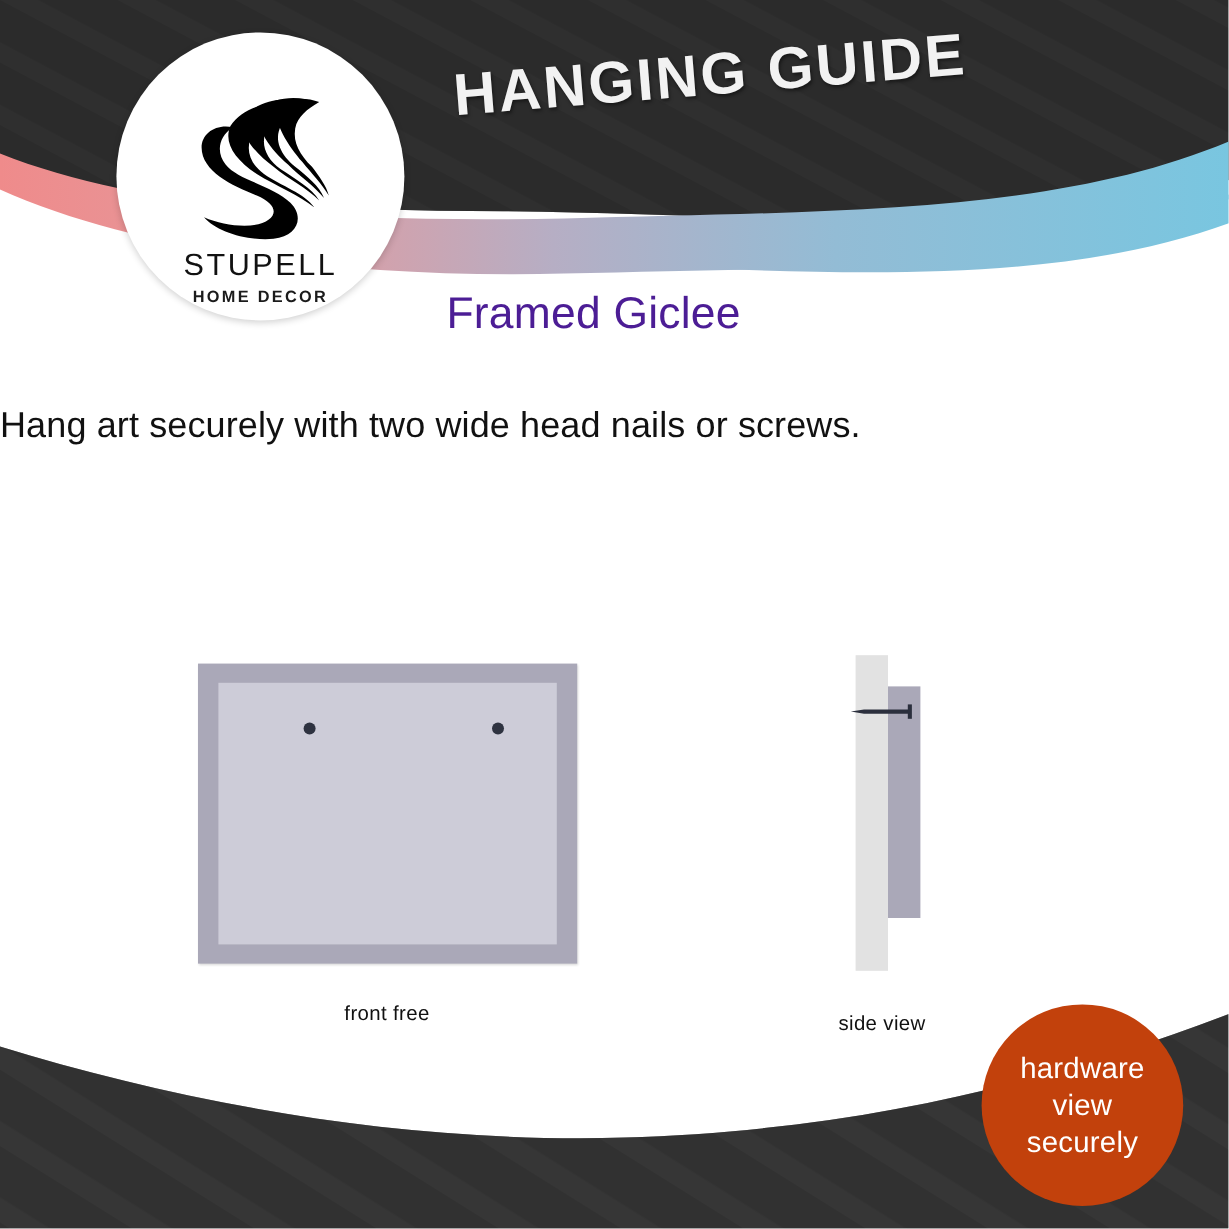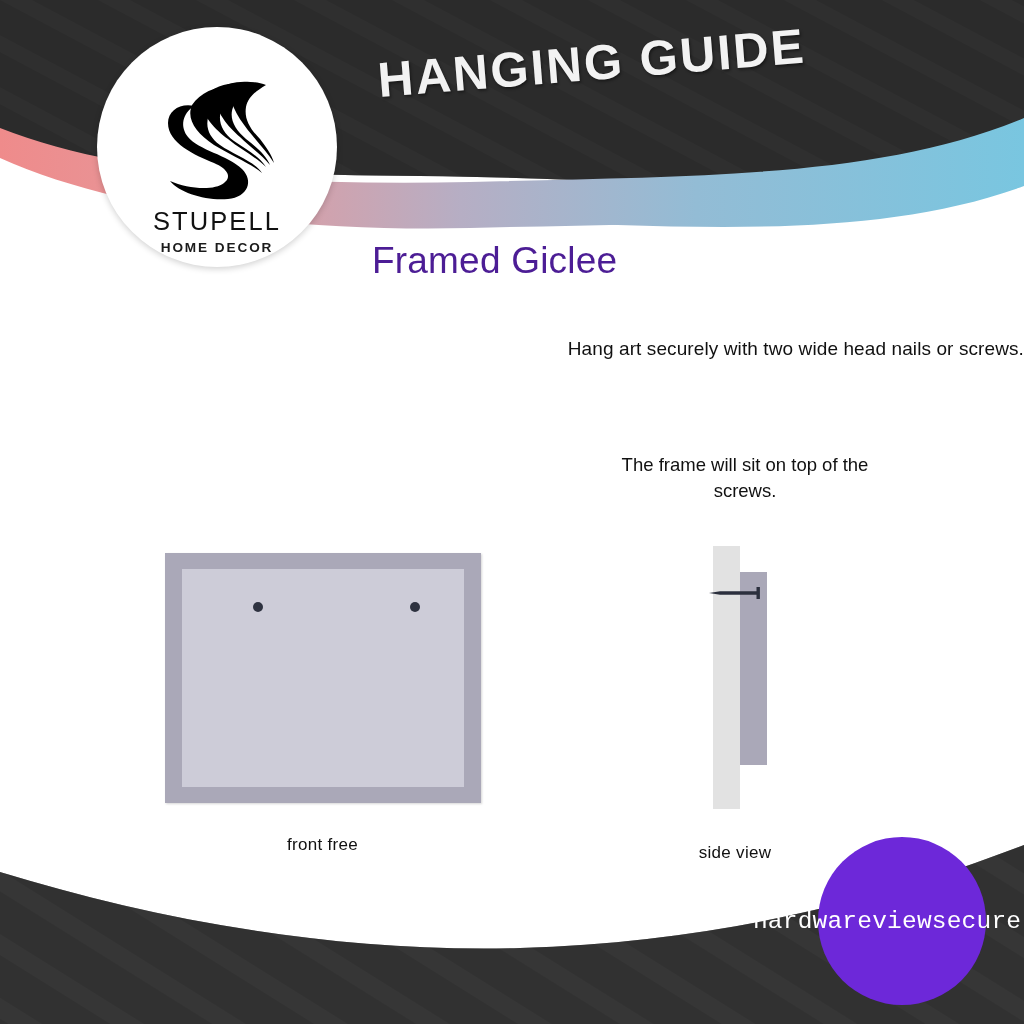--- a/index.html
+++ b/index.html
@@ -81,22 +81,22 @@
     font-size: 37px;
     color: #4c1d95;
     font-weight: 400;
     letter-spacing: 0.2px;
     white-space: nowrap;
     z-index: 4;
   }
   #lead-instruction {
     position: absolute;
     left: 0; right: 0; top: 338px;
-    text-align: right;
-    font-size: 19px;
+    text-align: left;
+    font-size: 30px;
     color: #111111;
     font-weight: 400;
     letter-spacing: 0.1px;
     z-index: 4;
   }
 
   .panel-caption {
     position: absolute;
     text-align: center;
     font-size: 18.5px;
@@ -168,26 +168,26 @@
     left: 3px; top: 41px;
     width: 55px; height: 14px;
   }
 
   
   #hardware-badge {
     position: absolute;
     left: 818px; top: 837px;
     width: 168px; height: 168px;
     border-radius: 50%;
-    background: #6d28d9;
+    background: #c2410c;
     display: flex;
+    flex-direction: column;
     align-items: center;
     justify-content: center;
     z-index: 7;
-    font-family: Liberation Mono, monospace;
   }
   #hardware-badge span {
     display: block;
     color: #ffffff;
     font-size: 24.5px;
     line-height: 31px;
     font-weight: 400;
     letter-spacing: 0.2px;
     text-align: center;
   }
@@ -265,21 +265,20 @@
 
   <div id="front-view-diagram">
     <div id="front-view-mat">
       <div class="screw-dot" id="screw-dot-left"></div>
       <div class="screw-dot" id="screw-dot-right"></div>
     </div>
   </div>
 
   <div class="view-label" id="front-view-label">front free</div>
 
-  <div class="panel-caption" id="side-caption">The frame will sit on top of the screws.</div>
 
   <div id="side-view-diagram">
     <div id="side-wall-strip"></div>
     <div id="side-frame-strip"></div>
     <svg id="side-nail" viewBox="0 0 55 14">
       <path d="M1,7 L12,5.2 L50,5.2 L50,8.8 L12,8.8 Z" fill="#2b2f3d"></path>
       <rect x="48.5" y="1" width="3.4" height="12" fill="#2b2f3d"></rect>
     </svg>
   </div>
 

